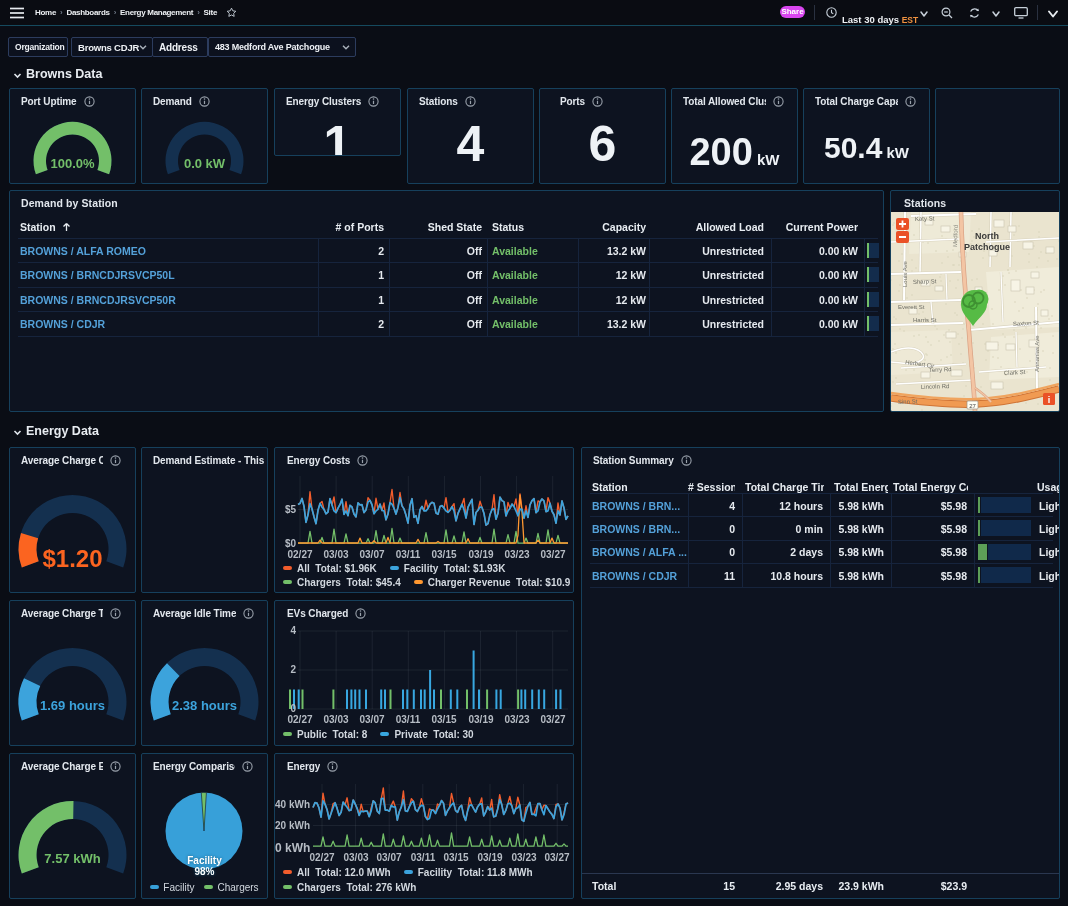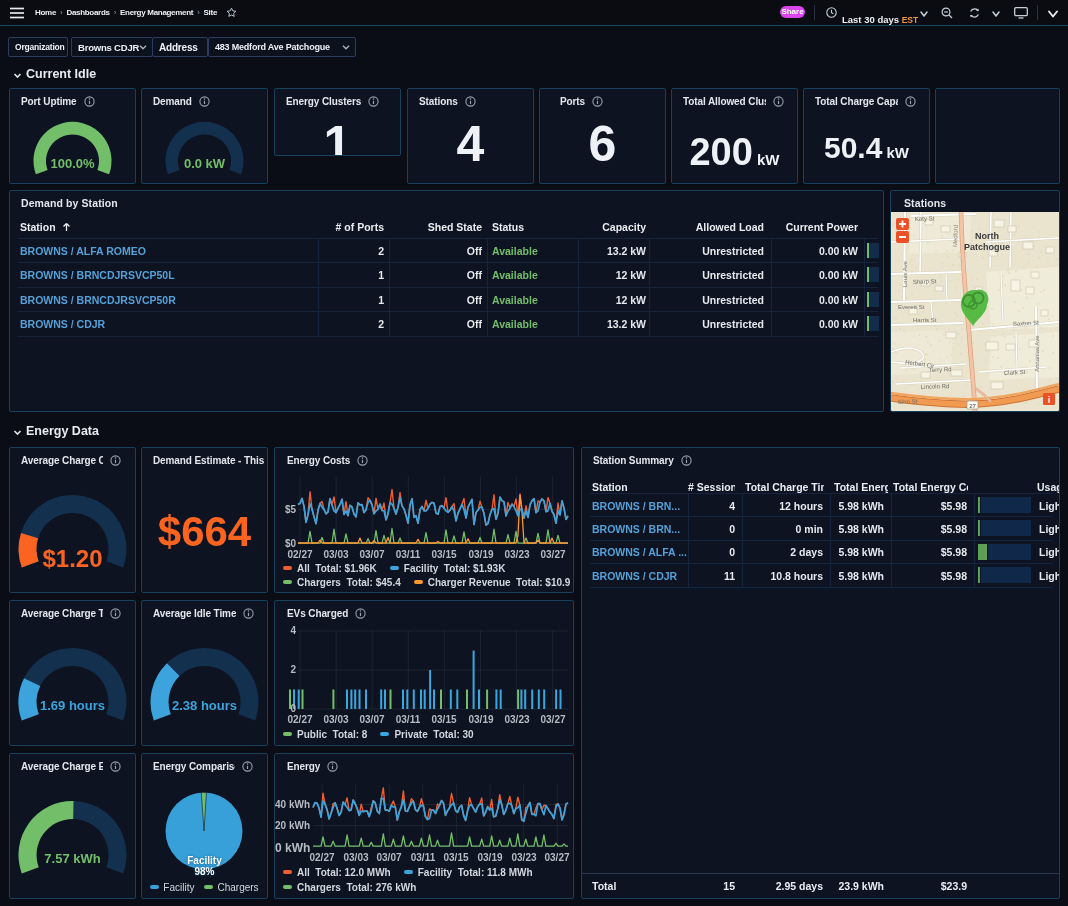--- a/index.html
+++ b/index.html
@@ -73,21 +73,21 @@
   </div>
 <div class="abs" style="left:208px;top:37px;width:148px;height:20px;background:#0c111e;border:1px solid #2c3c5e;border-radius:2px;color:#eef1f5;font-size:9px;font-weight:bold;letter-spacing:-0.2px;display:flex;align-items:center;white-space:nowrap">
     <span style="padding:0 6px;overflow:hidden">483 Medford Ave Patchogue</span>
     <svg style="margin-left:auto;margin-right:5px;flex:0 0 auto" width="8" height="8" viewBox="0 0 8 8">
       <polyline points="1,2.7 4,5.7 7,2.7" fill="none" stroke="#aab2bc" stroke-width="1.4"></polyline>
     </svg>
   </div>
 <svg class="abs" style="left:13px;top:71px" width="9" height="9" viewBox="0 0 9 9">
     <polyline points="1.5,3 4.5,6 7.5,3" fill="none" stroke="#dfe4ea" stroke-width="1.6"></polyline>
   </svg>
-<div class="abs" style="left:26px;top:67px;font-size:12.5px;font-weight:bold;color:#e8ecf1">Current Idle</div>
+<div class="abs" style="left:26px;top:67px;font-size:12.5px;font-weight:bold;color:#e8ecf1">Browns Data</div>
 <svg class="abs" style="left:13px;top:428px" width="9" height="9" viewBox="0 0 9 9">
     <polyline points="1.5,3 4.5,6 7.5,3" fill="none" stroke="#dfe4ea" stroke-width="1.6"></polyline>
   </svg>
 <div class="abs" style="left:26px;top:424px;font-size:12.5px;font-weight:bold;color:#e8ecf1">Energy Data</div>
 <div class="panel" style="left:9px;top:88px;width:127px;height:96px">
     <div class="abs" style="left:11px;top:7px;display:flex;align-items:center;gap:7px;max-width:112px">
       <span style="font-size:10px;font-weight:bold;color:#e2e7ed;white-space:nowrap;overflow:hidden;letter-spacing:-0.1px;">Port Uptime</span>
       <svg style="flex:0 0 auto" width="11" height="11" viewBox="0 0 11 11">
         <circle cx="5.5" cy="5.5" r="4.6" fill="none" stroke="#99a1ab" stroke-width="1.1"></circle>
         <line x1="5.5" y1="4.8" x2="5.5" y2="8" stroke="#99a1ab" stroke-width="1.2"></line>
@@ -615,21 +615,20 @@
     <svg class="abs" style="left:0;top:0" width="125" height="144" viewBox="0 0 125 144">
       <path d="M11.8 119.5 A54 54 0 1 1 113.2 119.5 L96.3 113.3 A36 36 0 1 0 28.7 113.3 Z" fill="#14304f"></path>
       <path d="M11.8 119.5 A54 54 0 0 1 63.5 47.0 L63.2 65.0 A36 36 0 0 0 28.7 113.3 Z" fill="#73bf69"></path>
     </svg>
     <div class="abs" style="left:0;top:97px;width:125px;text-align:center;font-size:13px;font-weight:bold;color:#73bf69">7.57 kWh</div>
   </div>
 <div class="panel" style="left:141px;top:447px;width:127px;height:146px">
     <div class="abs" style="left:11px;top:7px;display:flex;align-items:center;gap:7px;max-width:112px">
       <span style="font-size:10px;font-weight:bold;color:#e2e7ed;white-space:nowrap;overflow:hidden;letter-spacing:-0.1px;max-width:112px;">Demand Estimate - This Month</span>
     </div>
-    <div class="abs" style="left:0;top:60px;width:125px;text-align:center;font-size:42px;font-weight:bold;color:#fb6420">$664</div>
   </div>
 <div class="panel" style="left:141px;top:753px;width:127px;height:146px">
     <div class="abs" style="left:11px;top:7px;display:flex;align-items:center;gap:7px;max-width:112px">
       <span style="font-size:10px;font-weight:bold;color:#e2e7ed;white-space:nowrap;overflow:hidden;letter-spacing:-0.1px;max-width:82px;">Energy Comparison</span>
       <svg style="flex:0 0 auto" width="11" height="11" viewBox="0 0 11 11">
         <circle cx="5.5" cy="5.5" r="4.6" fill="none" stroke="#99a1ab" stroke-width="1.1"></circle>
         <line x1="5.5" y1="4.8" x2="5.5" y2="8" stroke="#99a1ab" stroke-width="1.2"></line>
         <circle cx="5.5" cy="3" r="0.8" fill="#99a1ab"></circle>
       </svg>
     </div>

